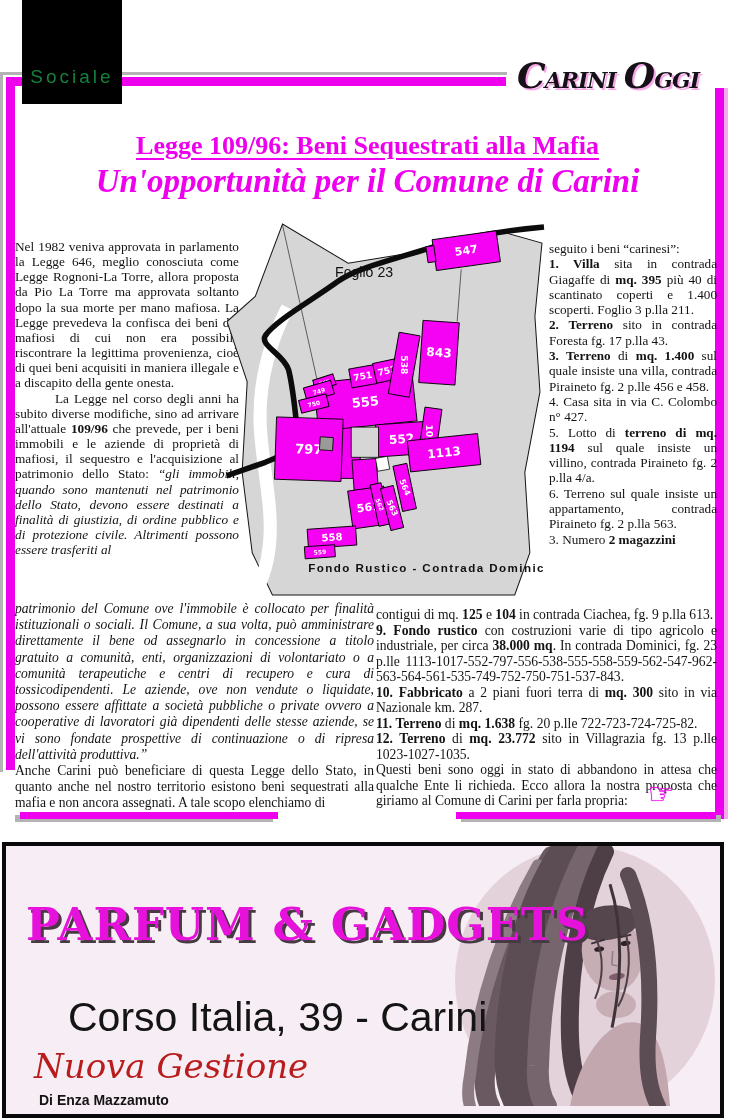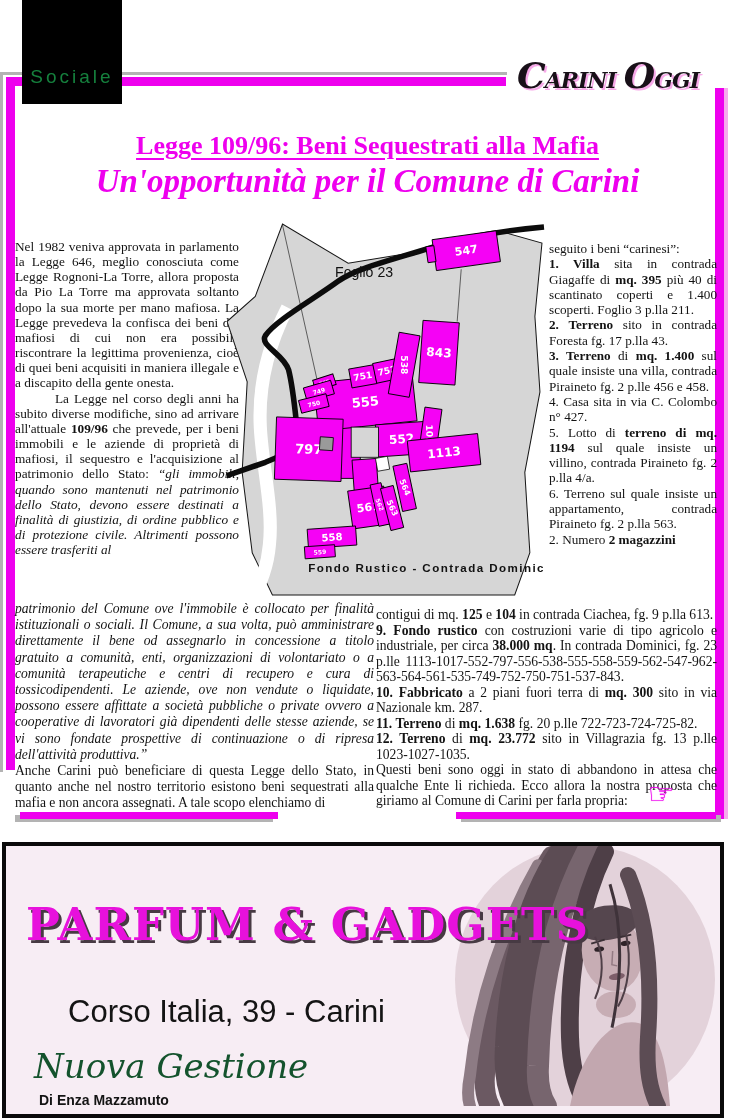--- a/index.html
+++ b/index.html
@@ -66,23 +66,23 @@
   #footer-text{left:0;top:803px;width:735px;text-align:center;color:#0b0b0b;
       font-family:"Liberation Sans",sans-serif;font-weight:bold;font-size:16px;letter-spacing:2px;margin-top:43px;}
 
   
   #ad-box{left:2px;top:842px;width:714px;height:268px;background:var(--ad-bg);
       border:4px solid #0a0a0a;}
   #ad-photo{position:absolute;right:0;top:0;width:300px;height:260px;}
   #ad-title{position:absolute;left:20px;top:52px;font-family:"DejaVu Serif",serif;font-weight:bold;
       font-size:45px;letter-spacing:1px;color:#e711dc;text-shadow:3px 3px 0 #473a43;white-space:nowrap;}
   #ad-address{position:absolute;left:62px;top:148px;font-family:"Liberation Sans",sans-serif;
-      font-size:31px;color:#141414;white-space:nowrap;}
+      font-size:41px;color:#141414;white-space:nowrap;}
   #ad-script{position:absolute;left:28px;top:200px;font-family:"DejaVu Serif",serif;
-      font-style:italic;font-size:34px;color:#14532d;white-space:nowrap;}
+      font-style:italic;font-size:34px;color:#b91c1c;white-space:nowrap;}
   #ad-byline{position:absolute;left:33px;top:246px;font-family:"Liberation Sans",sans-serif;
       font-weight:bold;font-size:14px;color:#141414;}
 </style>
 </head>
 <body>
 
 <div id="page">
 
   <div class="abs" id="rule-grey-h"></div>
   <div class="abs" id="vbar-grey-left"></div>
@@ -108,21 +108,21 @@
       <p><span>Anche Carini può beneficiare di questa Legge dello Stato, in quanto anche nel nostro territorio esistono beni sequestrati alla mafia e non ancora assegnati. A tale scopo elenchiamo di</span></p>
     </div>
   <div class="abs col" id="right-narrow">
       <p><span>seguito i beni “carinesi”:</span></p>
       <p><span class="b">1. Villa</span><span> sita in contrada Giagaffe di </span><span class="b">mq. 395</span><span> più 40 di scantinato coperti e 1.400 scoperti. Foglio 3 p.lla 211.</span></p>
       <p><span class="b">2. Terreno</span><span> sito in contrada Foresta fg. 17 p.lla 43.</span></p>
       <p><span class="b">3. Terreno</span><span> di </span><span class="b">mq. 1.400</span><span> sul quale insiste una villa, contrada Piraineto fg. 2 p.lle 456 e 458.</span></p>
       <p><span>4. Casa sita in via C. Colombo n° 427.</span></p>
       <p><span>5. Lotto di </span><span class="b">terreno di mq. 1194</span><span> sul quale insiste un villino, contrada Piraineto fg. 2 p.lla 4/a.</span></p>
       <p><span>6. Terreno sul quale insiste un appartamento, contrada Piraineto fg. 2 p.lla 563.</span></p>
-      <p><span>2. Numero </span><span class="b">2 magazzini</span></p>
+      <p><span>3. Numero </span><span class="b">2 magazzini</span></p>
     </div>
   <div class="abs col" id="right-wide">
       <p><span>contigui di mq. </span><span class="b">125</span><span> e </span><span class="b">104</span><span> in contrada Ciachea, fg. 9 p.lla 613.</span></p>
       <p><span class="b">9. Fondo rustico</span><span> con costruzioni varie di tipo agricolo e industriale, per circa </span><span class="b">38.000 mq</span><span>. In contrada Dominici, fg. 23 p.lle 1113-1017-552-797-556-538-555-558-559-562-547-962-563-564-561-535-749-752-750-751-537-843.</span></p>
       <p><span class="b">10. Fabbricato</span><span> a 2 piani fuori terra di </span><span class="b">mq. 300</span><span> sito in via Nazionale km. 287.</span></p>
       <p><span class="b">11. Terreno</span><span> di </span><span class="b">mq. 1.638</span><span> fg. 20 p.lle 722-723-724-725-82.</span></p>
       <p><span class="b">12. Terreno</span><span> di </span><span class="b">mq. 23.772</span><span> sito in Villagrazia fg. 13 p.lle 1023-1027-1035.</span></p>
       <p><span>Questi beni sono oggi in stato di abbandono in attesa che qualche Ente li richieda. Ecco allora la nostra proposta che giriamo al Comune di Carini per farla propria:</span></p>
     </div>
 

